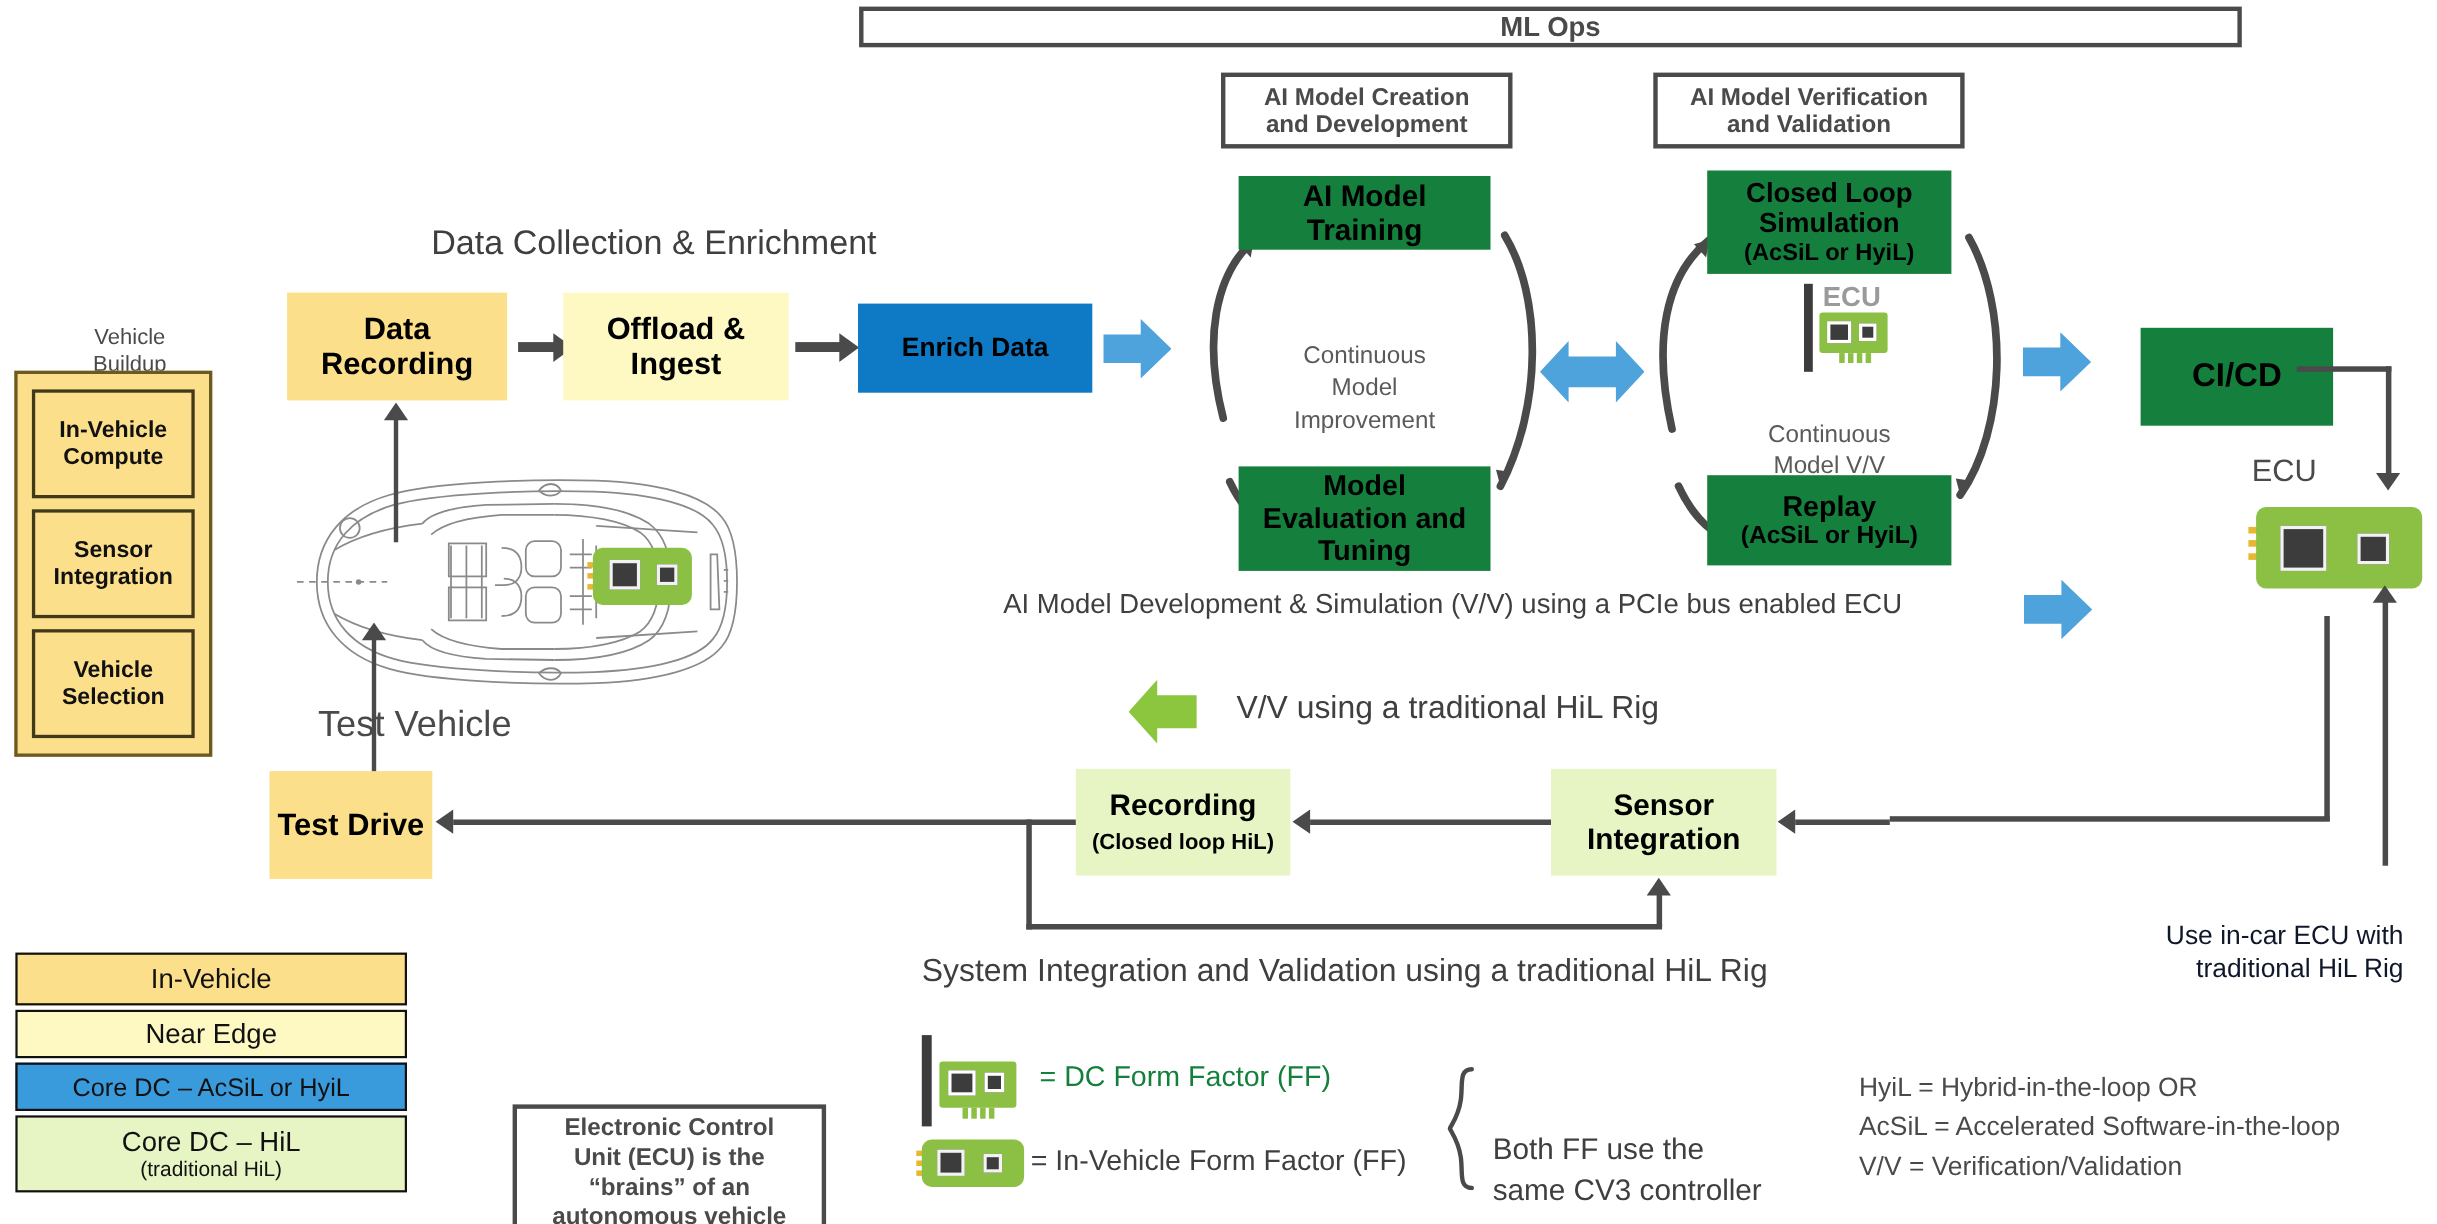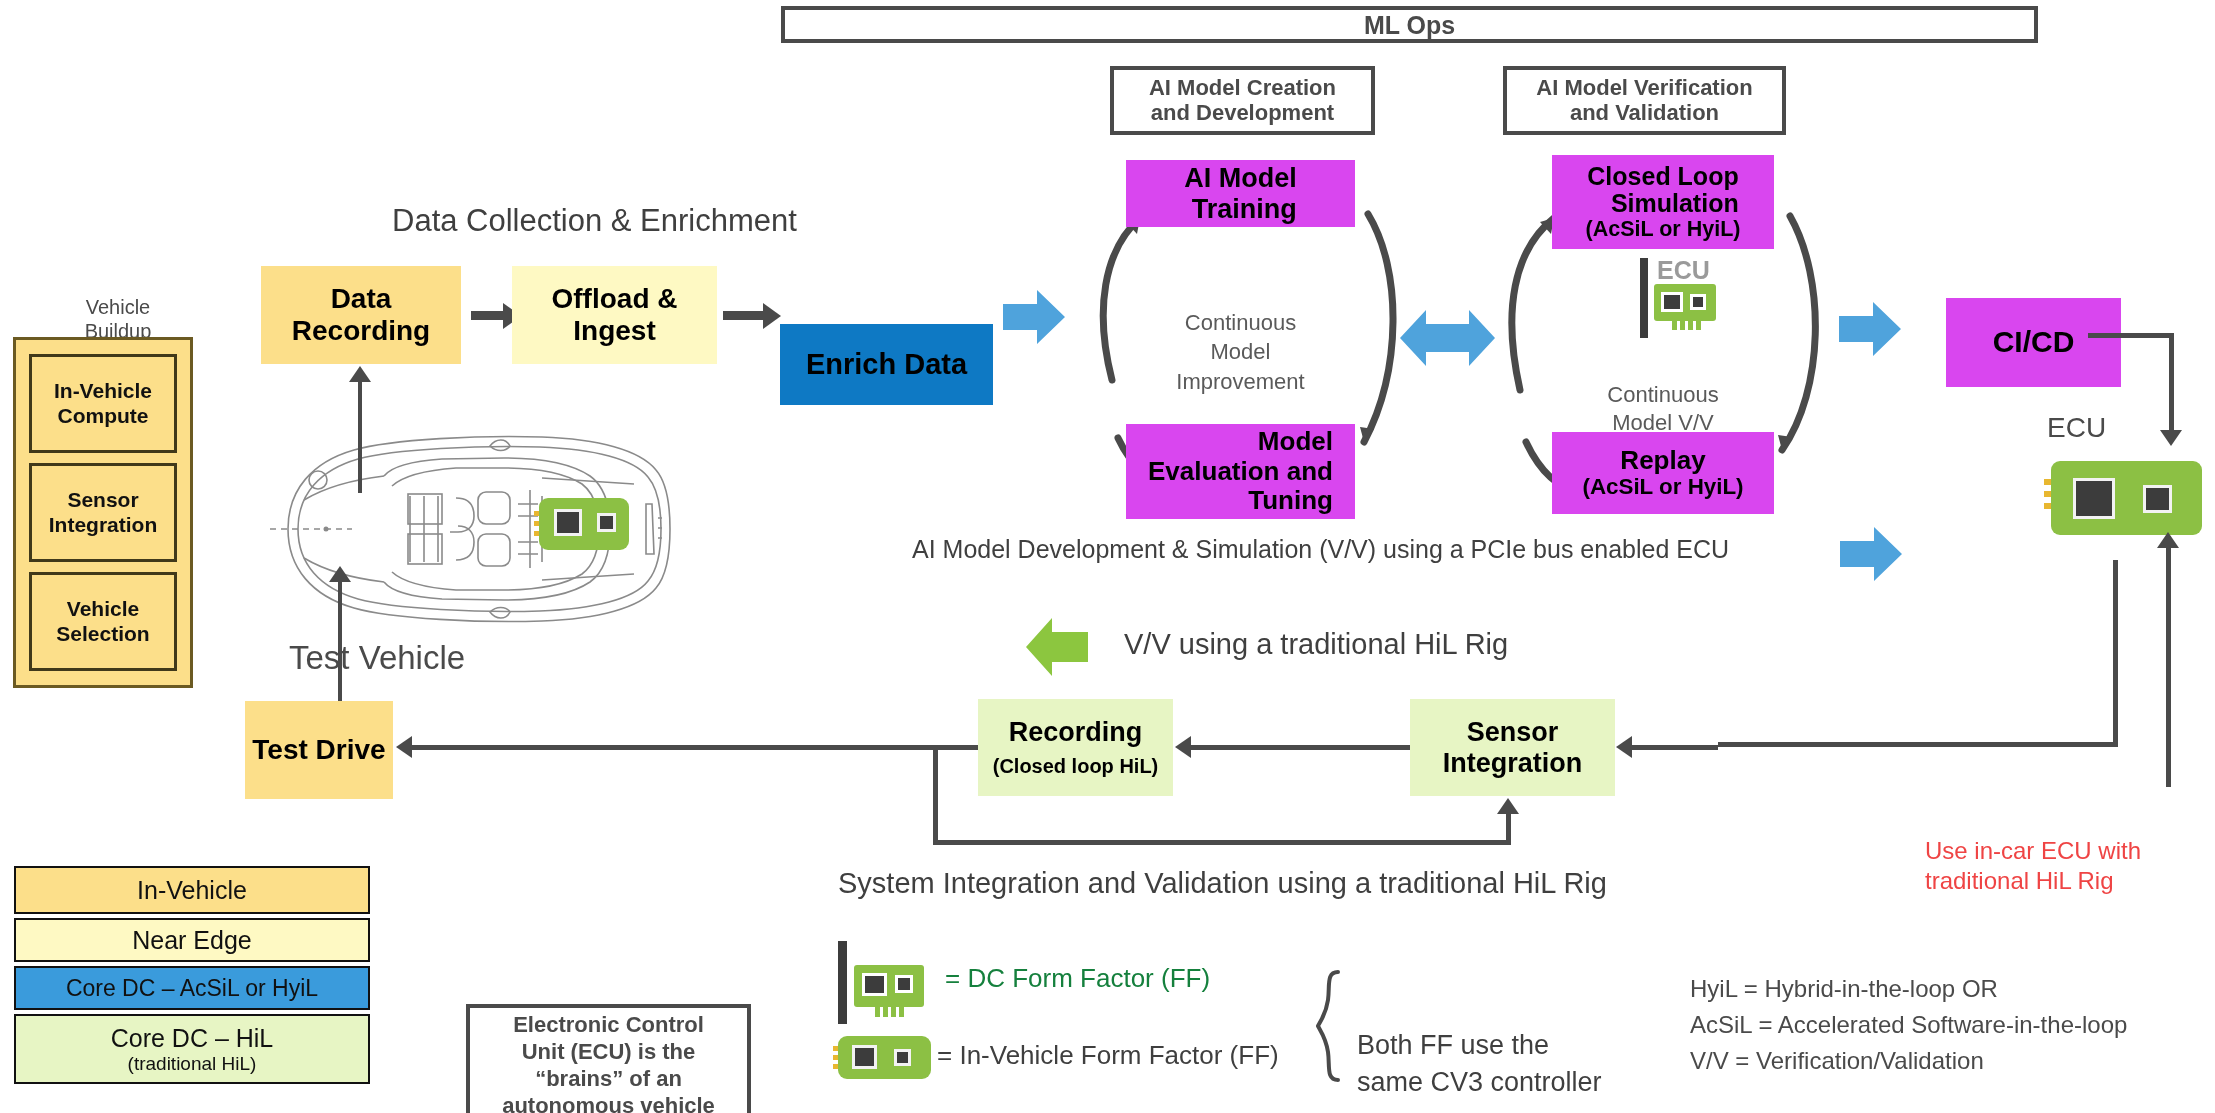--- a/index.html
+++ b/index.html
@@ -21,21 +21,21 @@
     align-items: center; justify-content: center;
     text-align: center;
     font-weight: bold;
     line-height: 1.14;
     color: #000;
   }
   .box .sub { font-weight: bold; font-size: 0.86em; }
 
   .c-yellow { background: #FCDF8A; }
   .c-pink   { background: #fef9c3; }
-  .c-blue   { background: #d946ef; text-align: right; }
+  .c-blue   { background: #15803d; }
   .c-blue-d { background: #0E79C4; }
   .c-green  { background: #E7F5C4; }
 
   
   .label { position: absolute; color: #404040; font-weight: normal; }
 
   
   .outline-box {
     position: absolute;
     border: 4px solid #4a4a4a;
@@ -190,21 +190,21 @@
   <div class="box c-pink" style="left:512px; top:266px; width:205px; height:98px; font-size:28px; white-space:pre-line;">
     <span>Offload &amp;
 Ingest</span>
   </div>
 
   <div class="blockarrow-sm" style="left:723px; top:303px; width:58px; height:26px;">
     <div class="shaft" style="width:42px;"></div>
       <div class="head"></div>
   </div>
 
-  <div class="box c-blue-d" style="left:780px; top:276px; width:213px; height:81px; font-size:29px;margin-top:48px;">
+  <div class="box c-blue-d" style="left:780px; top:276px; width:213px; height:81px; font-size:24px;">
     <span>Enrich Data</span>
   </div>
 
   <div class="bluearrow" style="left:1003px; top:290px;">
     <svg width="62" height="54" viewBox="0 0 62 54">
       <polygon points="0,14 34,14 34,0 62,27 34,54 34,40 0,40" fill="#4FA3DC"></polygon>
     </svg>
   </div>
 
   <div class="cycle" style="left:1082px; top:150px;">
@@ -421,21 +421,21 @@
 
   <div class="label" style="left:838px; top:867px; font-size:29px; color:#3f3f3f;">
     <span>System Integration and Validation using a traditional HiL Rig</span>
   </div>
 
   <div class="ln v" style="left:2166px; top:536px; height:251px;"></div>
   <div class="arrowhead ah-up" style="left:2157px; top:532px;"></div>
   <div class="ln v" style="left:2113px; top:560px; height:186px;"></div>
   <div class="ln h" style="left:1718px; top:742px; width:400px;"></div>
 
-  <div class="label" style="left:1925px; top:806px; width:260px; text-align:left; font-size:24px; color:#ef4444; line-height:1.25; white-space:pre-line;">
+  <div class="label" style="left:1925px; top:806px; width:260px; text-align:right; font-size:24px; color:#0f172a; line-height:1.25; white-space:pre-line;">
     <span>Use in-car ECU with
 traditional HiL Rig</span>
   </div>
 
   <div id="legend">
     <div class="lg c-yellow" style="height:48px;">
       <span class="main">In-Vehicle</span>
     </div>
     <div class="lg c-pink" style="height:44px;">
       <span class="main">Near Edge</span>

